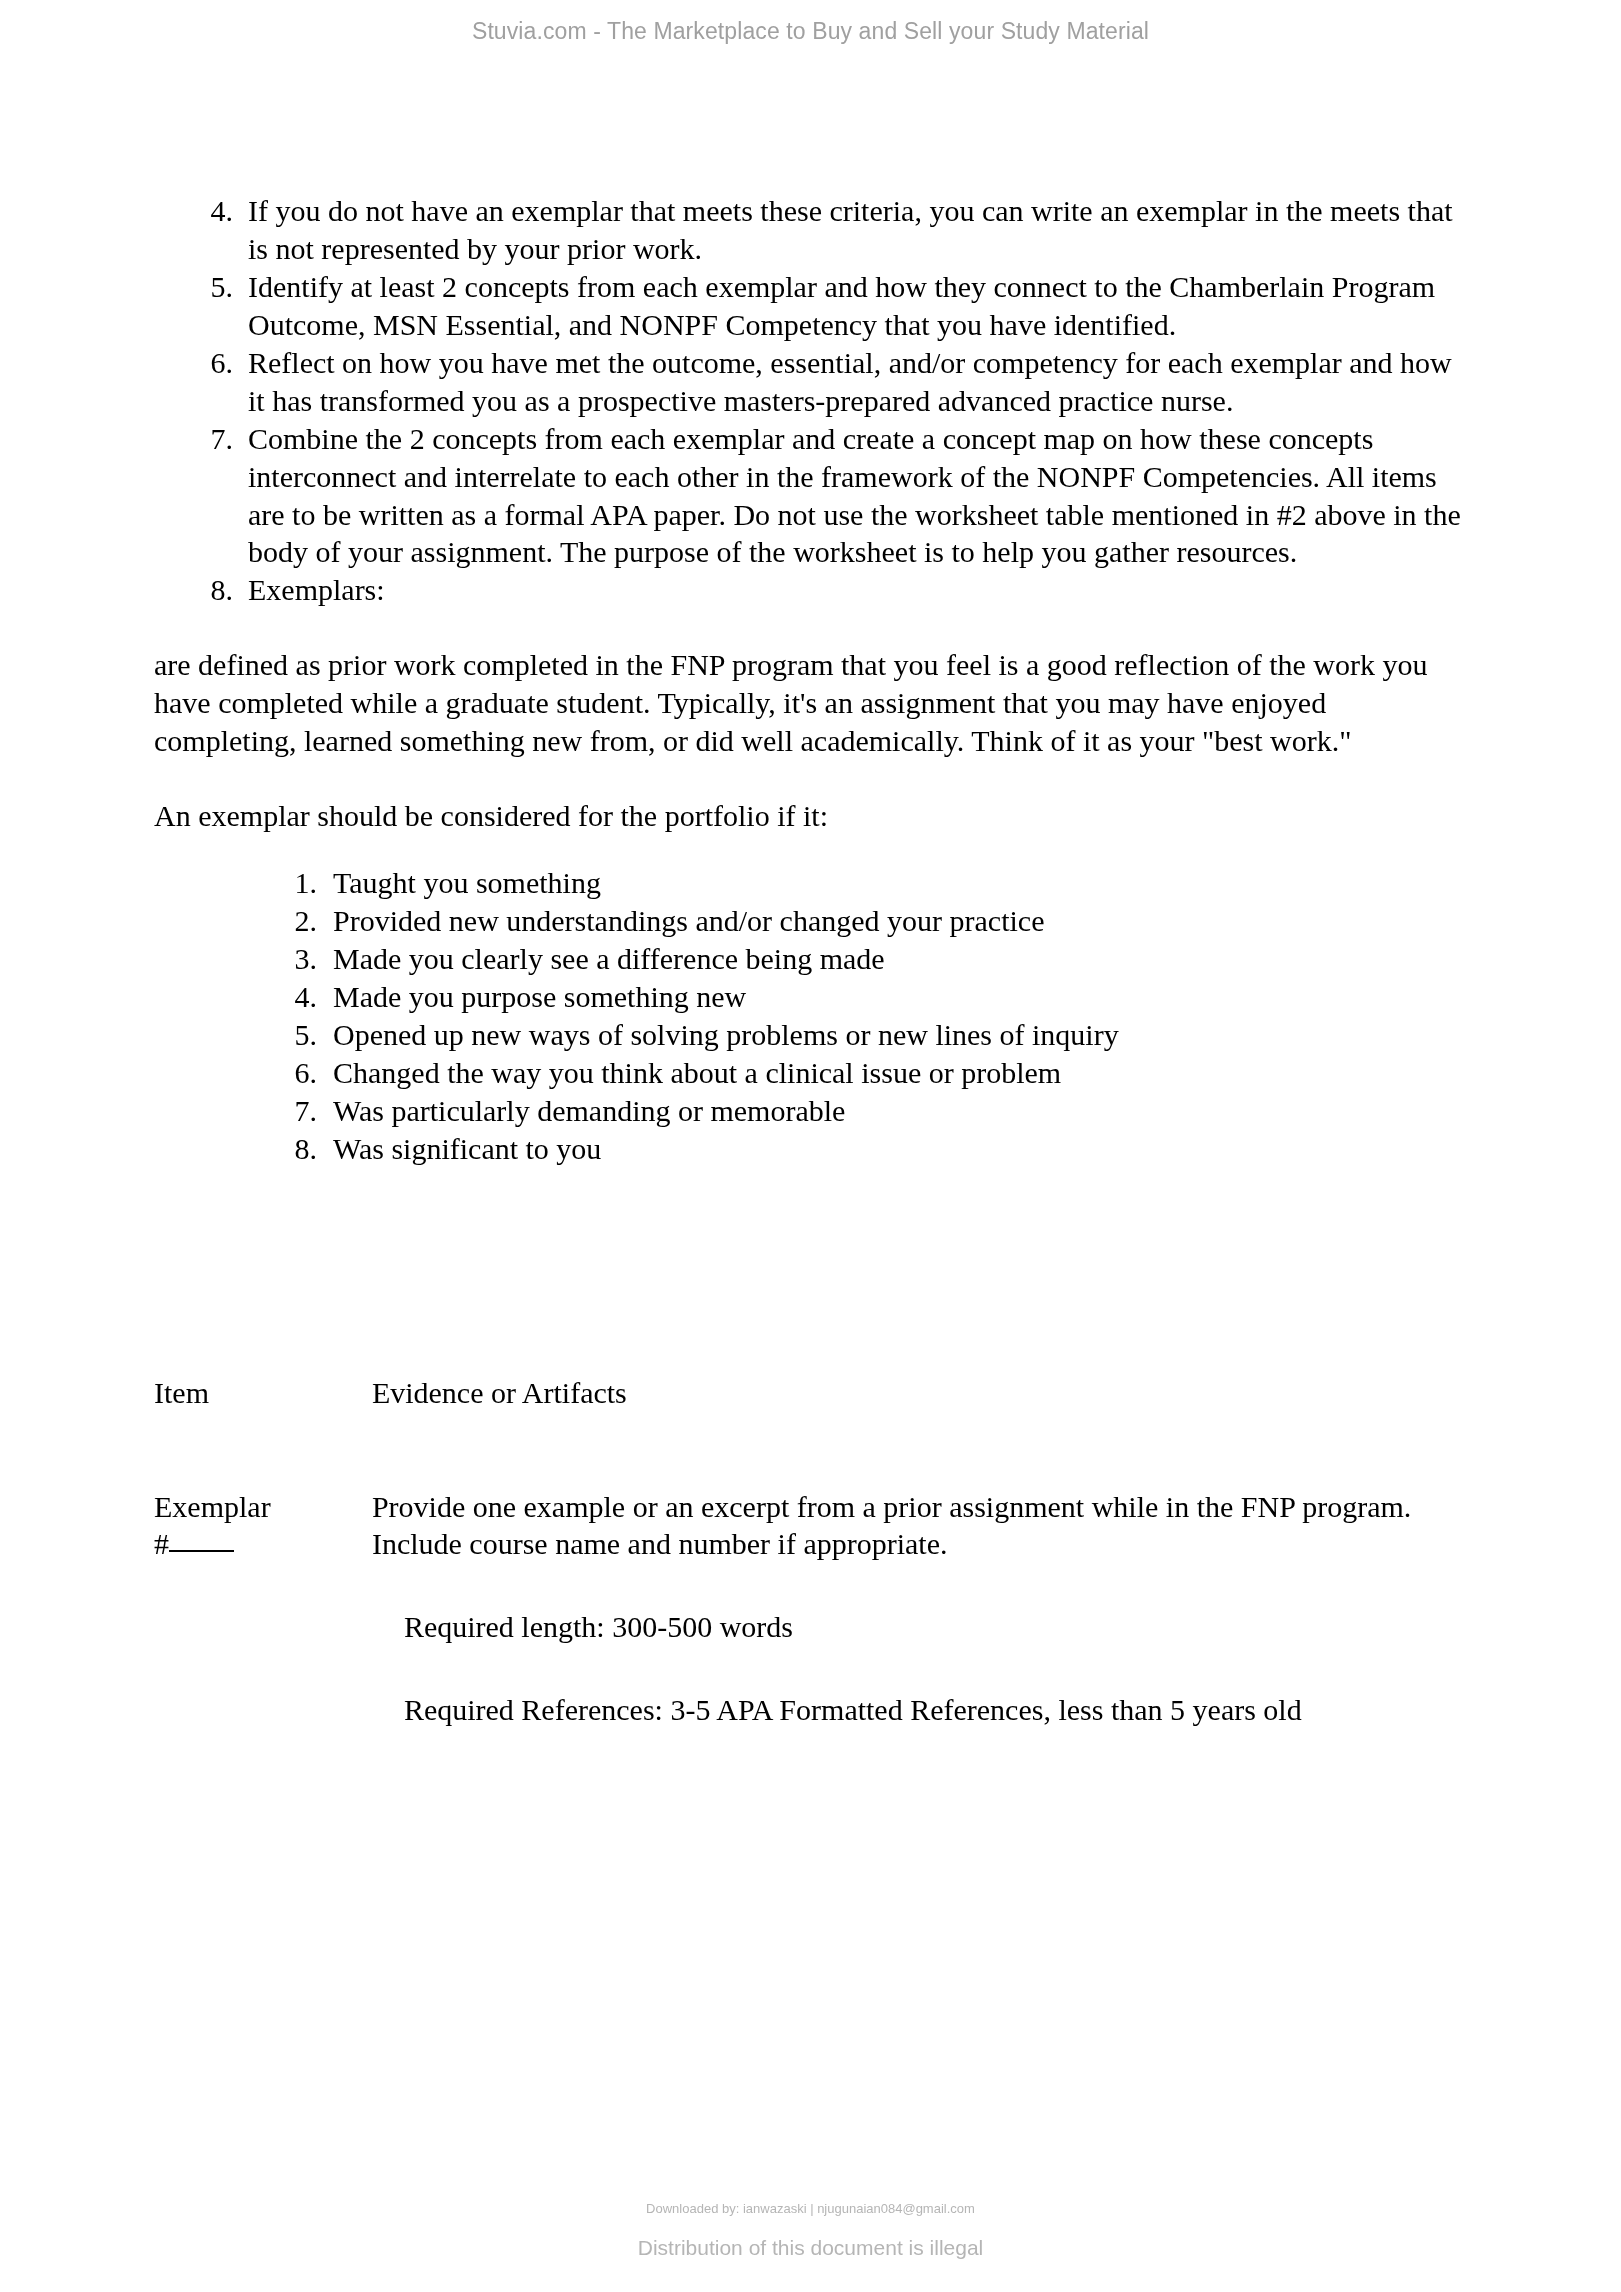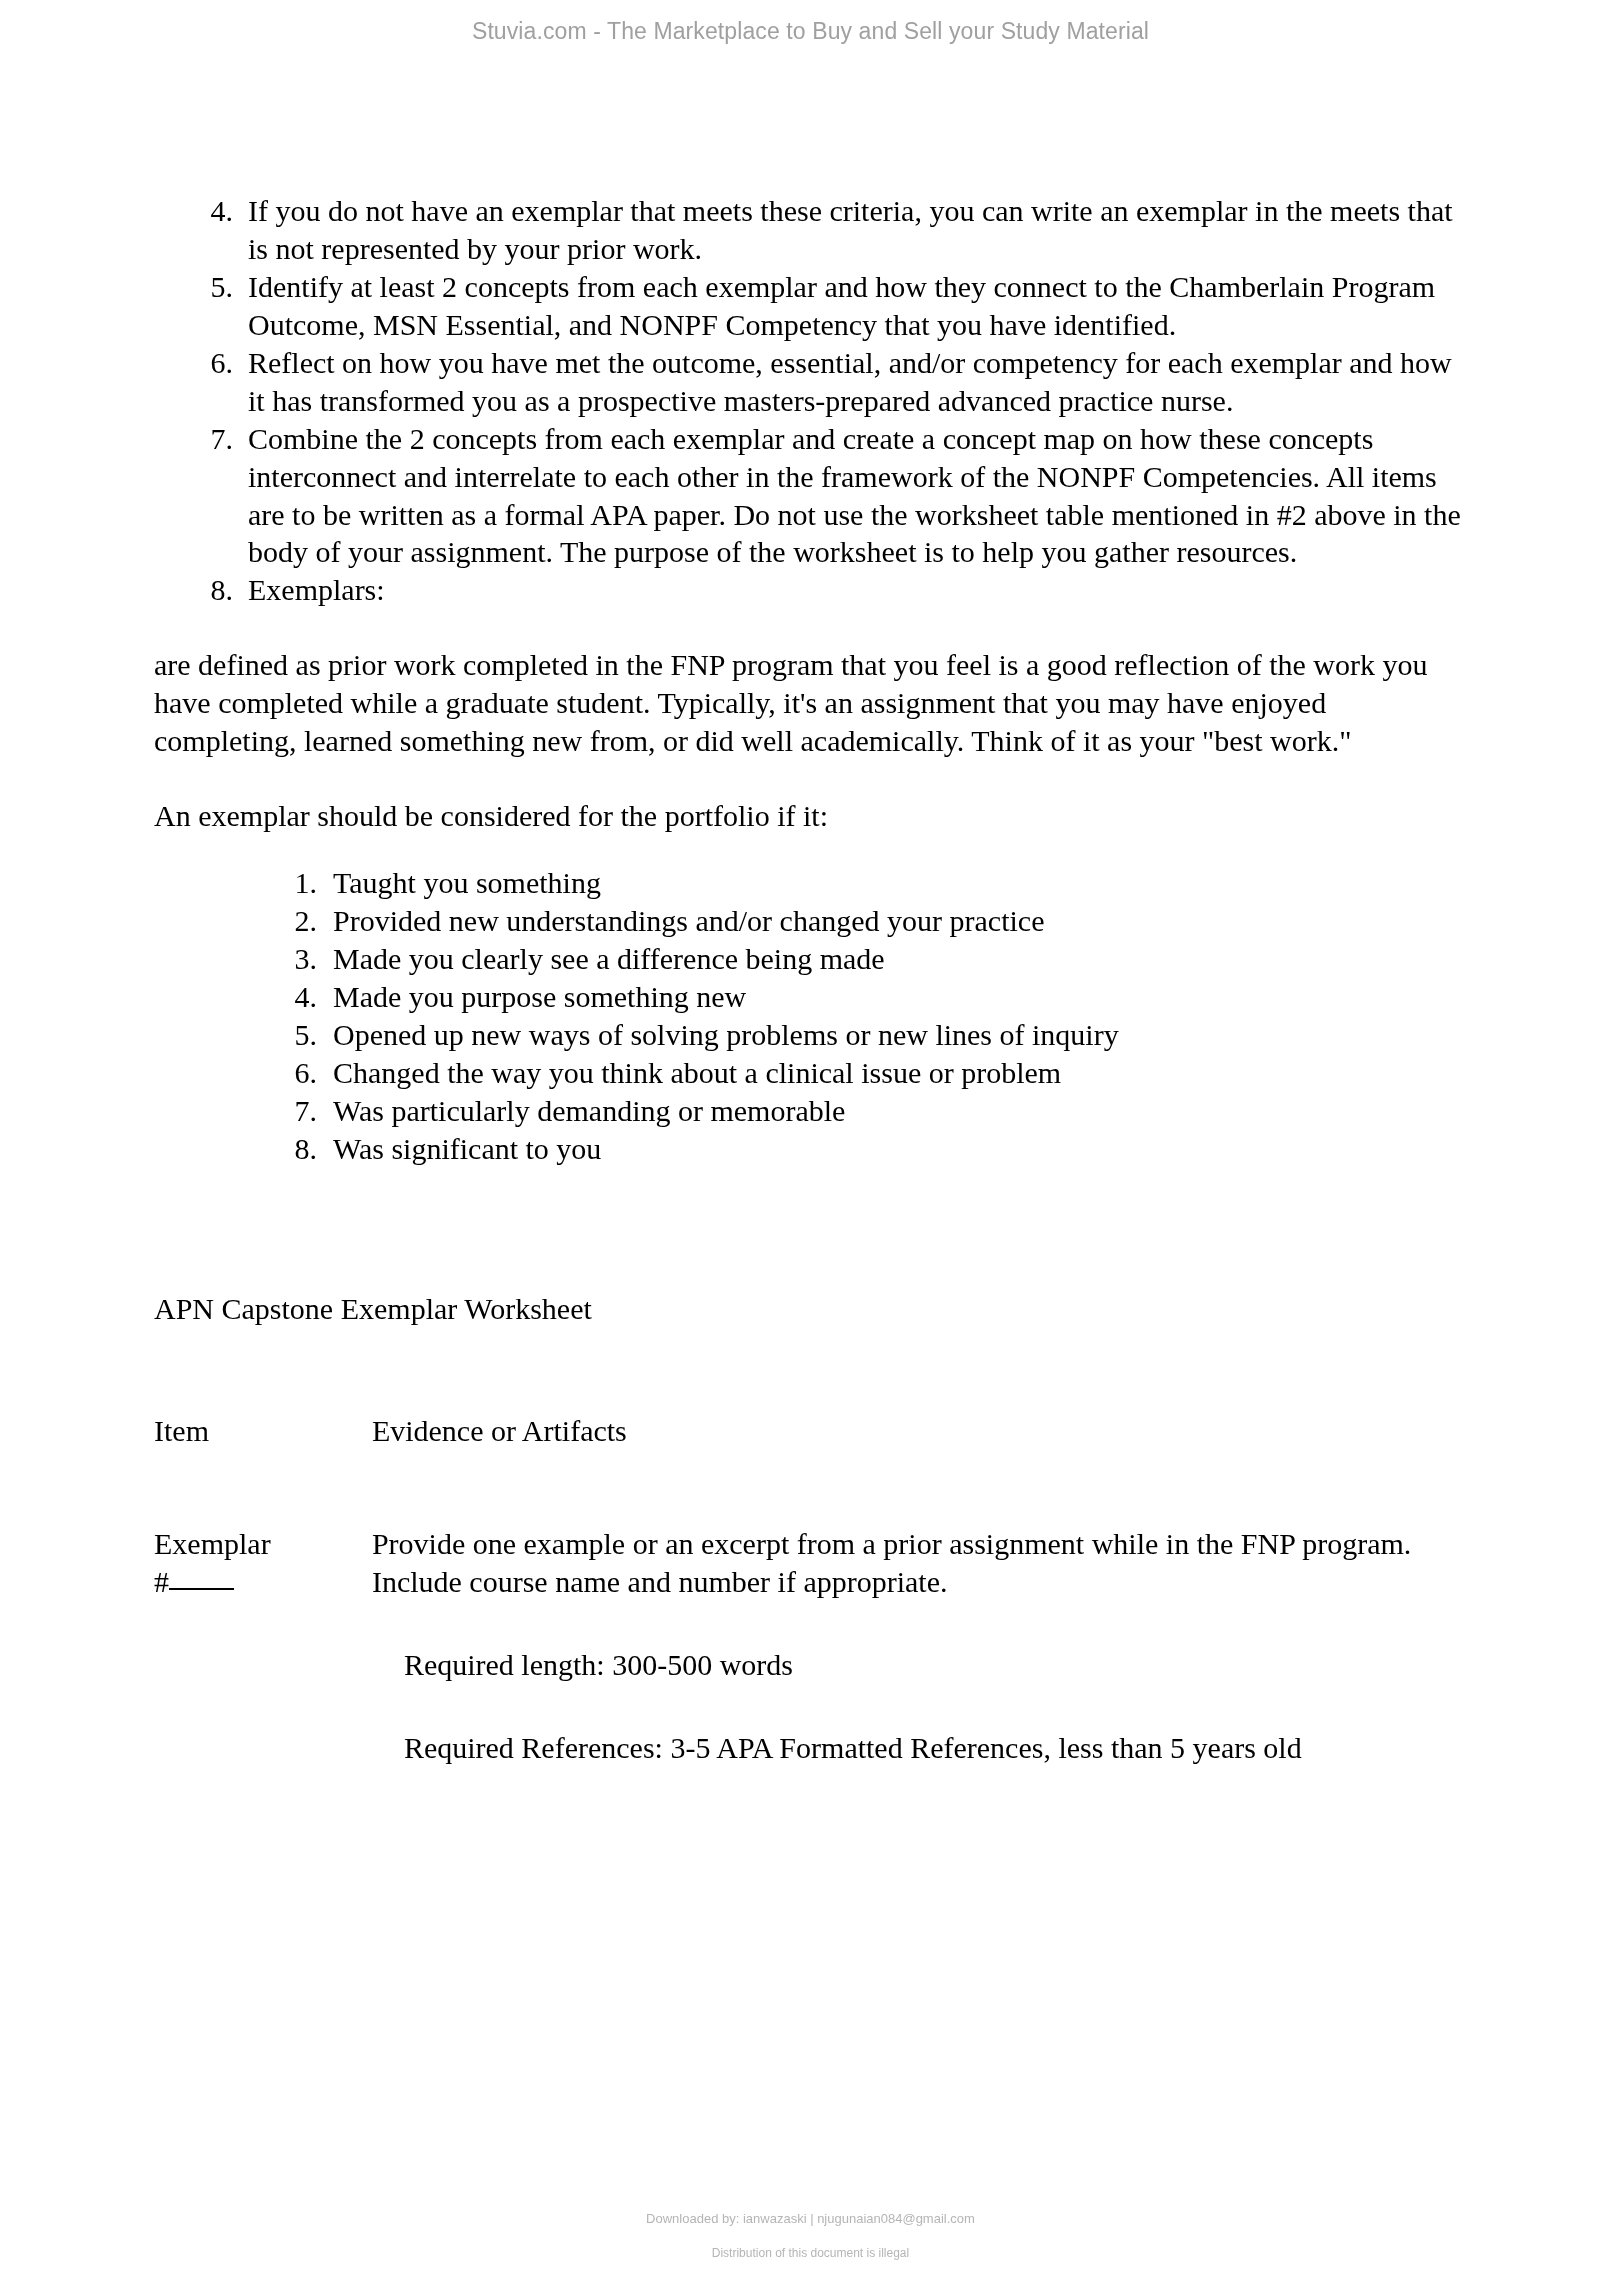--- a/index.html
+++ b/index.html
@@ -41,21 +41,21 @@
     width: 100%;
     text-align: center;
     font-family: "Liberation Sans", sans-serif;
     color: #b5b5b5;
   }
   .wm-footer .line1 {
     font-size: 13px;
     margin-bottom: 20px;
   }
   .wm-footer .line2 {
-    font-size: 12px;
+    font-size: 21px;
   }
 
   
   .doc {
     position: absolute;
     left: 192px;
     top: 192px;
     width: 1274px;
     font-size: 30px;
     line-height: 1.265;
@@ -211,21 +211,20 @@
         <span class="txt">Was particularly demanding or memorable</span>
       </li>
       <li>
         <span class="num">8.</span>
         <span class="txt">Was significant to you</span>
       </li>
     </ol>
 
     <div style="height:122px"></div>
 
-    <p class="para ws-title">APN Capstone Exemplar Worksheet</p>
 
     <div style="height:84px"></div>
 
     <table class="ws-table">
       <tbody>
         <tr>
           <td class="col-item">Item</td>
           <td class="col-ev">Evidence or Artifacts</td>
         </tr>
         <tr>

